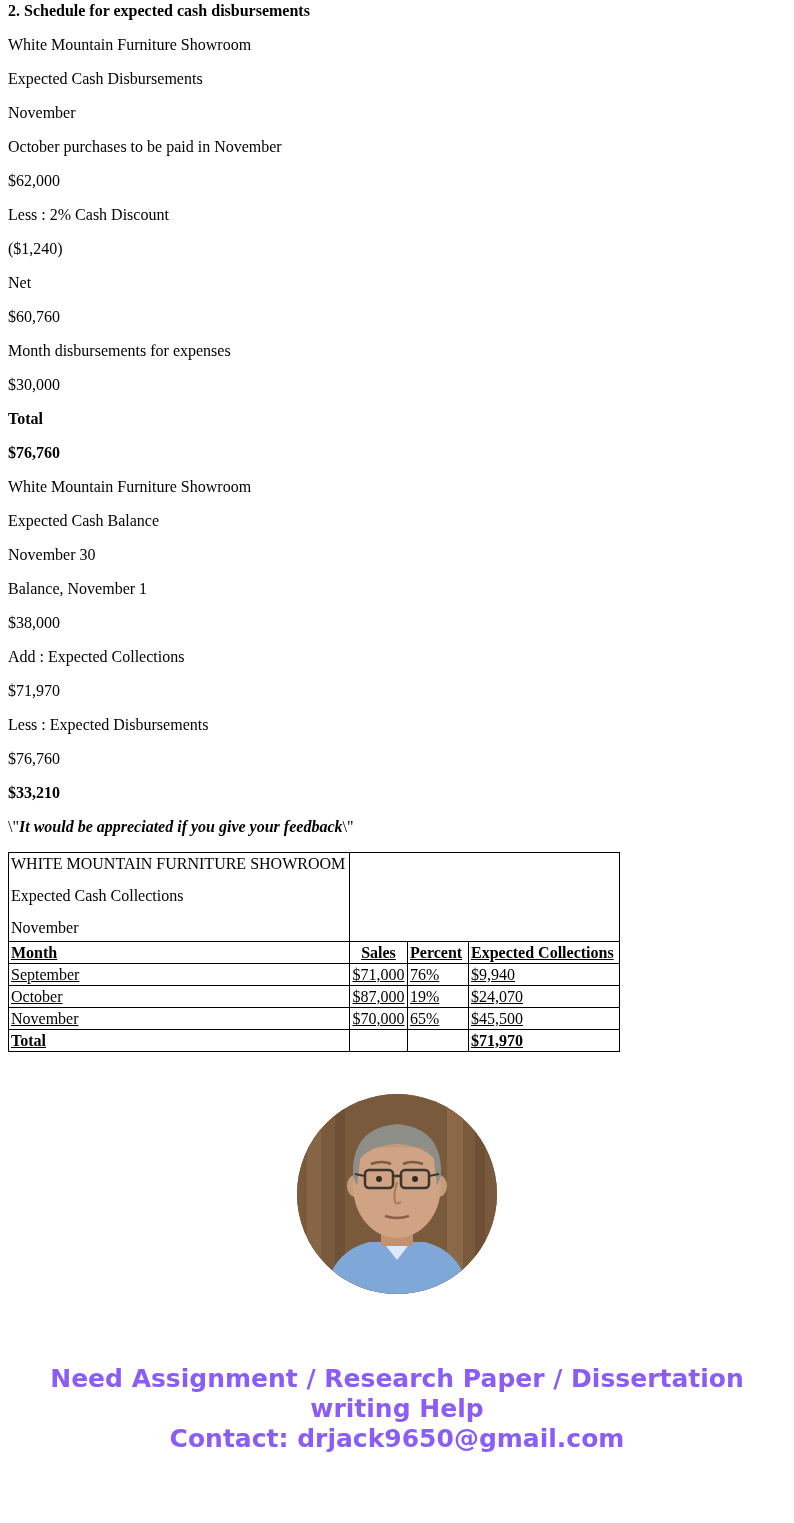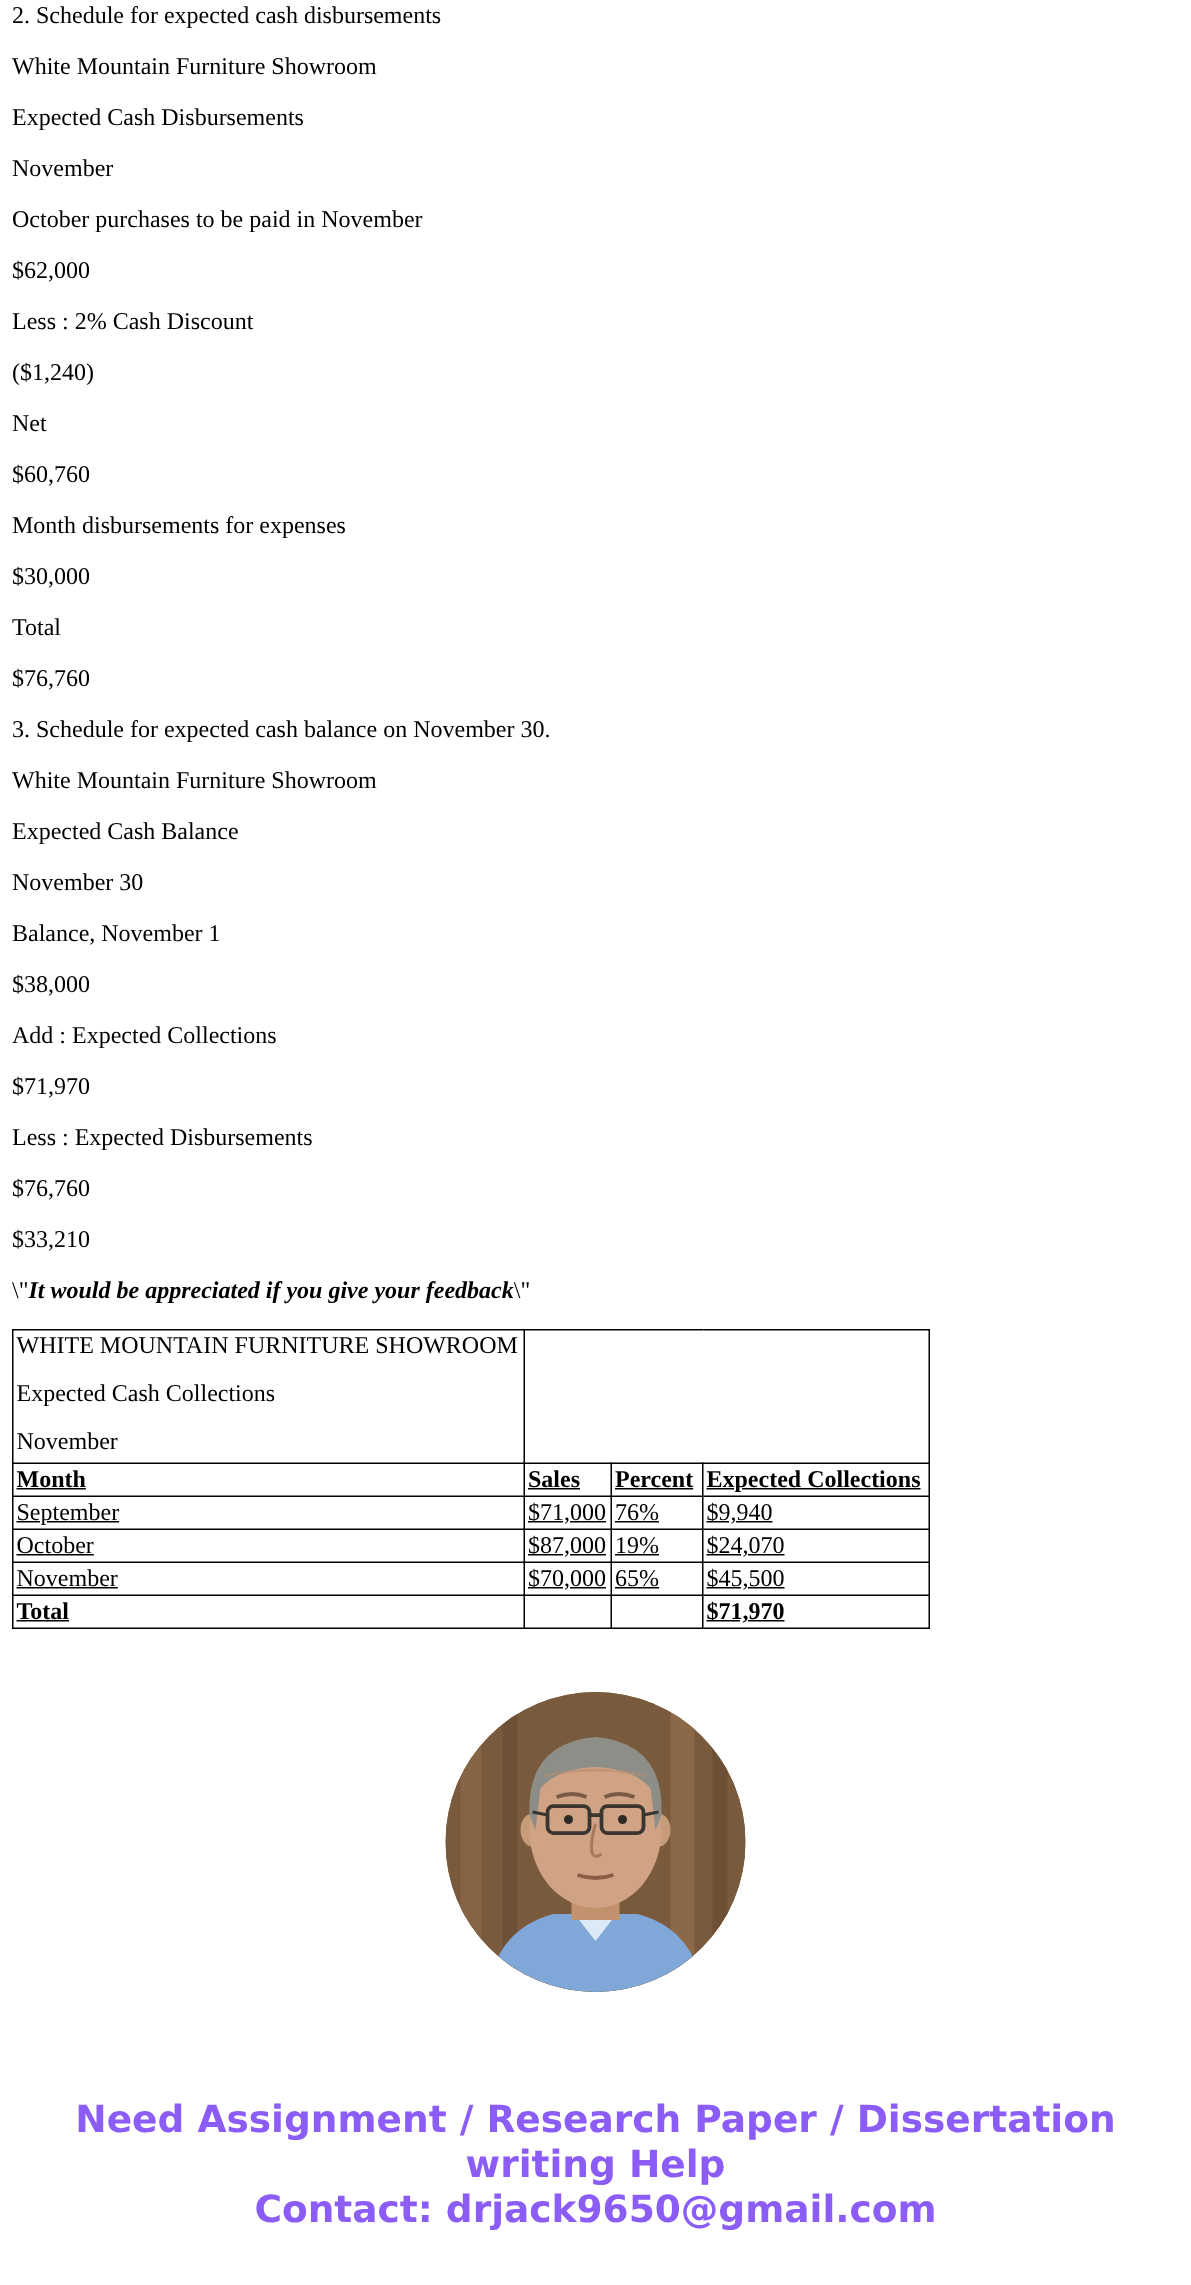--- a/index.html
+++ b/index.html
@@ -5,37 +5,37 @@
   html, body { background: #ffffff; }
   body {
     margin: 0 8px 24px 8px;
     font-family: "Liberation Serif", serif;
     font-size: 16px;
     color: #000000;
     width: 778px;
   }
   .doc p { margin: 16px 0; line-height: 18px; }
   .doc p.first { margin-top: 2px; }
-  .b { font-weight: normal; }
+  .b { font-weight: bold; }
   .bi { font-weight: bold; font-style: italic; }
 
   table.collections {
     border-collapse: collapse;
     margin-top: 11px;
     table-layout: fixed;
   }
   table.collections td {
     border: 1px solid #000000;
     padding: 0 2px;
     vertical-align: top;
     overflow: hidden;
     white-space: nowrap;
   }
   td.c1 { width: 336px; }
-  td.c2 { width: 53px; }
+  td.c2 { width: 53px; text-align: center; }
   td.c3 { width: 56px; }
   td.c4 { width: 146px; }
   tr.data-row td { height: 21px; line-height: 21px; text-decoration: underline; }
   td.title-cell p { margin: 14px 0 14px 0; line-height: 18px; }
   td.title-cell p:first-child { margin-top: 2px; }
   td.title-cell p:last-child { margin-bottom: 4px; }
   .hb { font-weight: bold; }
 
   .photo-wrap {
     width: 200px; height: 200px;
@@ -69,21 +69,20 @@
   <p>October purchases to be paid in November</p>
   <p>$62,000</p>
   <p>Less : 2% Cash Discount</p>
   <p>($1,240)</p>
   <p>Net</p>
   <p>$60,760</p>
   <p>Month disbursements for expenses</p>
   <p>$30,000</p>
   <p class="b">Total</p>
   <p class="b">$76,760</p>
-  <p class="b">3. Schedule for expected cash balance on November 30.</p>
   <p>White Mountain Furniture Showroom</p>
   <p>Expected Cash Balance</p>
   <p>November 30</p>
   <p>Balance, November 1</p>
   <p>$38,000</p>
   <p>Add : Expected Collections</p>
   <p>$71,970</p>
   <p>Less : Expected Disbursements</p>
   <p>$76,760</p>
   <p class="b">$33,210</p>

